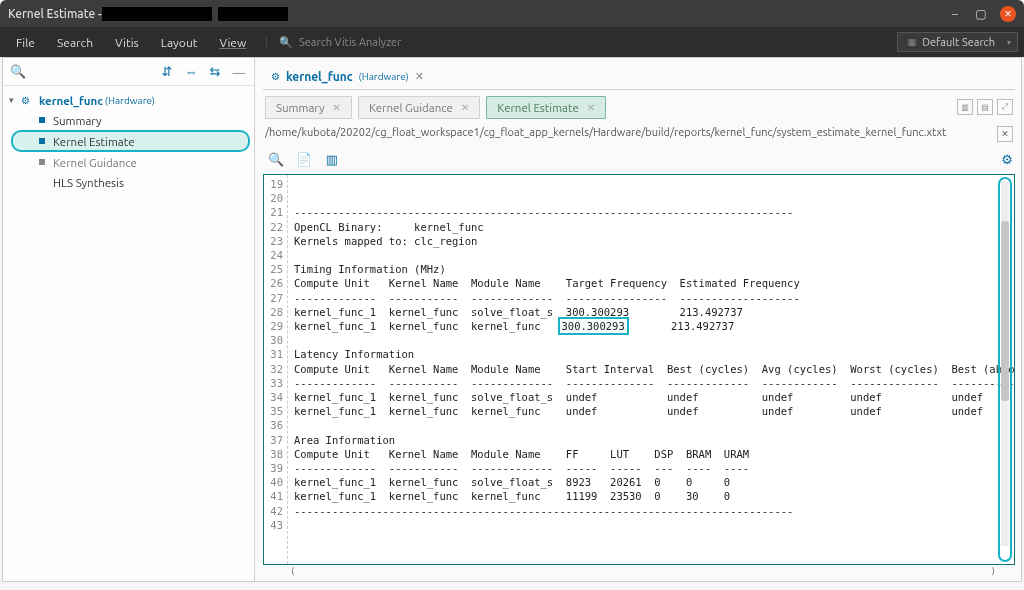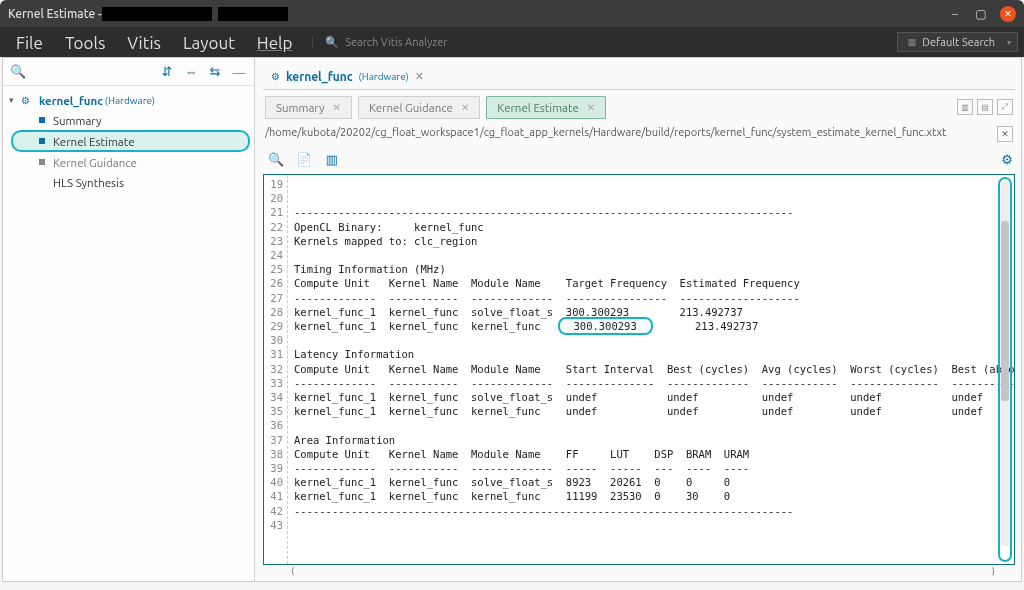--- a/index.html
+++ b/index.html
@@ -8,21 +8,21 @@
 
 .titlebar { background: #3c3c3c; color: #ddd; height: 27px; display: flex; align-items: center; padding: 0 8px; border-radius: 6px 6px 0 0; }
 .titlebar .title { flex: 1; font-size: 12px; font-weight: 500; display:flex; align-items:center; gap:0; }
 .titlebar .redact { background:#000; display:inline-block; height:14px; }
 .titlebar .controls { display: flex; gap: 12px; align-items: center; }
 .titlebar .min, .titlebar .max { width: 14px; height: 14px; color: #ccc; display:flex; align-items:center; justify-content:center; font-size:12px;}
 .titlebar .close { width: 16px; height: 16px; background: #e95420; border-radius: 50%; display:flex; align-items:center; justify-content:center; color:#fff; font-size:9px;}
 
 
 .menubar { background: #2d2d2d; color: #ddd; height: 30px; display: flex; align-items: center; padding: 0 6px; gap: 2px; }
-.menubar .menuitem { padding: 4px 10px; font-size: 17px; cursor: pointer; }
+.menubar .menuitem { padding: 4px 10px; font-size: 12px; cursor: pointer; }
 .menubar .search-wrap { display:flex; align-items:center; gap:6px; margin-left: 8px; border-left:1px solid #444; padding-left:12px; color:#888; font-size:11px;}
 .menubar .spacer { flex:1; }
 .menubar .layout-dd { background:#3a3a3a; border:1px solid #555; color:#ccc; padding: 3px 22px 3px 10px; font-size: 11px; position:relative; min-width:120px; display:flex; align-items:center;}
 .menubar .layout-dd .dd-icon { margin-right:6px; font-size:9px; color:#888;}
 .menubar .layout-dd .chev { position:absolute; right:6px; font-size:8px; color:#888;}
 
 
 .main { display:flex; height: calc(590px - 27px - 30px - 8px); background:#fafafa; border:1px solid #ccc; margin:0 2px;}
 .sidebar { width: 252px; border-right: 1px solid #d0d0d0; display:flex; flex-direction:column; background:#fdfdfd;}
 .sidebar-toolbar { height: 28px; display:flex; align-items:center; padding: 0 4px; border-bottom:1px solid #e0e0e0; gap:2px;}
@@ -61,21 +61,21 @@
 .path-row .pth { flex:1; white-space:nowrap; overflow:hidden; text-overflow:ellipsis;}
 .path-row .xbtn { width:16px; height:16px; border:1px solid #bbb; display:flex; align-items:center; justify-content:center; color:#666; font-size:9px; cursor:pointer;}
 
 .editor-toolbar { display:flex; align-items:center; gap:6px; padding: 0 2px 4px 2px;}
 .editor-toolbar .sp { flex:1; }
 .gear { color:#0b6fa4; font-size:13px; cursor:pointer;}
 
 .editor-wrap { flex:1; border:1px solid #0f766e; display:flex; position:relative; min-height:0; background:#fff;}
 .gutter { width: 24px; background:#fff; border-right:1px dashed #ccc; text-align:right; padding: 2px 4px 0 0; font-family: "DejaVu Sans Mono","Consolas",monospace; font-size:10.5px; color:#888; line-height:14.2px; user-select:none;}
 .code { flex:1; padding: 2px 0 0 6px; font-family:"DejaVu Sans Mono","Consolas",monospace; font-size:10.5px; color:#222; line-height:14.2px; white-space:pre; overflow:hidden; position:relative;}
-.code .hl-box { outline:2px solid #18b2c6; border-radius:6px; padding: 0 14px; display:inline-block; background:rgba(200,240,240,0.15);}
+.code .hl-box { outline:2px solid #18b2c6; border-radius:0; padding: 0 2px; display:inline-block; background:rgba(200,240,240,0.15);}
 .vscroll-annot { position:absolute; right:2px; top:2px; bottom:2px; width:14px; border:2px solid #18b2c6; border-radius:7px; pointer-events:none;}
 .vscroll { position:absolute; right:5px; top:6px; bottom:18px; width:8px; background:#eee;}
 .vscroll .thumb { position:absolute; left:0; right:0; top:40px; height:180px; background:#c5c5c5; border-radius:3px;}
 .hscroll-row { height:14px; display:flex; align-items:center; padding: 0 20px 2px 28px;}
 .hscroll-row .carL, .hscroll-row .carR { font-size:9px; color:#666; cursor:pointer;}
 .hscroll-row .track { flex:1; }
 
 </style>
 </head>
 <body>
@@ -88,24 +88,24 @@
   </div>
   <div class="controls">
     <div class="min">–</div>
     <div class="max">▢</div>
     <div class="close">✕</div>
   </div>
 </div>
 
 <div class="menubar">
   <div class="menuitem">File</div>
-  <div class="menuitem">Tools</div>
+  <div class="menuitem">Search</div>
   <div class="menuitem">Vitis</div>
   <div class="menuitem">Layout</div>
-  <div class="menuitem" style="text-decoration: underline; text-decoration-color:#777;">Help</div>
+  <div class="menuitem" style="text-decoration: underline; text-decoration-color:#777;">View</div>
   <div class="search-wrap">
     <span>🔍</span>
     <span>Search Vitis Analyzer</span>
   </div>
   <div class="spacer"></div>
   <div class="layout-dd">
     <span class="dd-icon">▦</span>
     <span>Default Search</span>
     <span class="chev">▾</span>
   </div>

